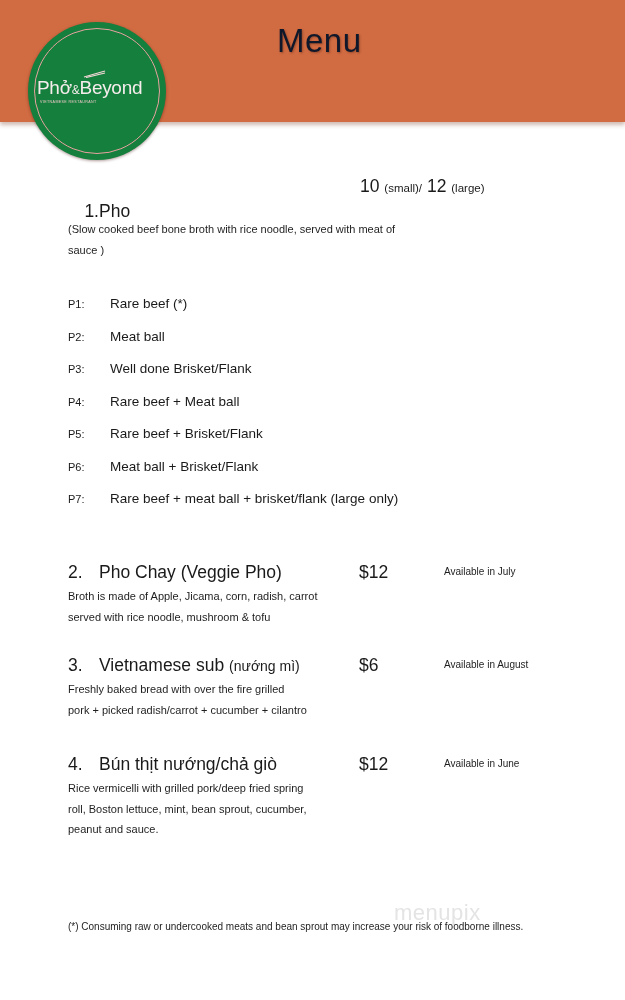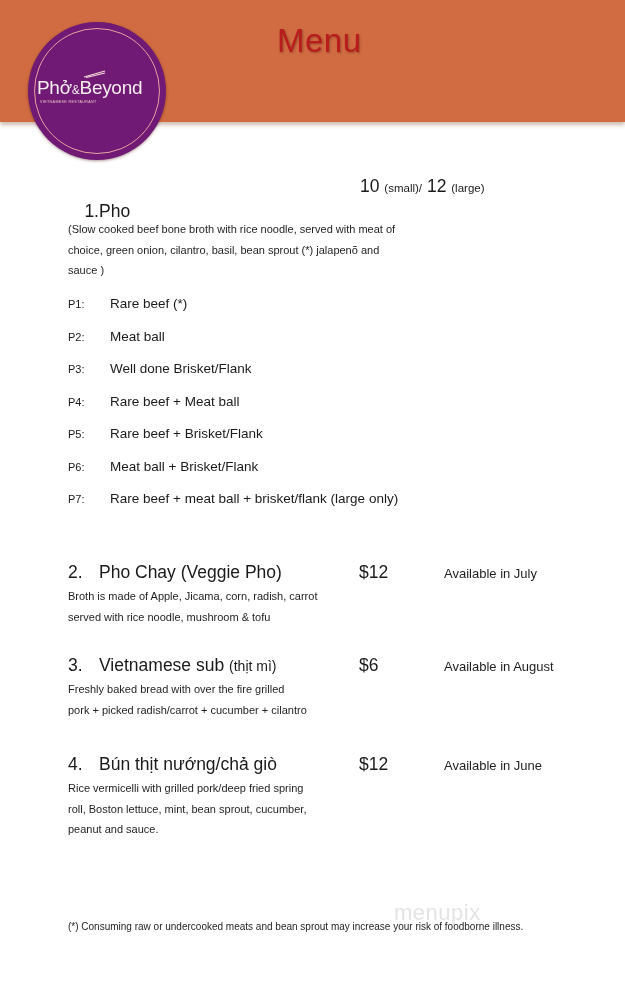--- a/index.html
+++ b/index.html
@@ -19,30 +19,30 @@
     position: absolute;
     left: 0; top: 0;
     width: 625px; height: 122px;
     background: #D06B42;
     box-shadow: 0 3px 4px rgba(120, 60, 40, 0.35);
   }
   .banner-title {
     position: absolute;
     left: 277px; top: 22px;
     font-size: 33px;
-    color: #b91c1c;
+    color: #0f172a;
     letter-spacing: 0.5px;
     text-shadow: 1px 1px 2px rgba(90, 40, 20, 0.45);
   }
   .logo {
     position: absolute;
     left: 28px; top: 22px;
     width: 138px; height: 138px;
     border-radius: 50%;
-    background: #701a75;
+    background: #15803d;
     box-shadow: 0 1px 3px rgba(60, 0, 0, 0.4);
   }
   .logo-ring {
     position: absolute;
     left: 6px; top: 6px; right: 6px; bottom: 6px;
     border-radius: 50%;
     border: 1px solid #e7a1a0;
   }
   .logo-text {
     position: absolute;
@@ -70,21 +70,21 @@
     width: 26px; height: 8px;
   }
   .abs { position: absolute; white-space: nowrap; }
 
   .item-title { font-size: 17.5px; color: #1a1a1a; }
   .item-title .num { display: inline-block; width: 31px; }
   .item-title .sub { font-size: 14px; }
   .price { font-size: 17.5px; color: #1a1a1a; }
   .price .small { font-size: 11.5px; }
   .desc { font-size: 11px; line-height: 20.5px; color: #1e1e1e; }
-  .avail { font-size: 13px; color: #1e1e1e; }
+  .avail { font-size: 10px; color: #1e1e1e; }
 
   .option { font-size: 13.5px; color: #1a1a1a; }
   .option .code { display: inline-block; width: 42px; font-size: 11px; }
 
   .footnote { font-size: 10px; color: #1e1e1e; }
   .watermark {
     font-size: 22px;
     color: #e4e4e4;
     letter-spacing: 0.5px;
   }
@@ -109,21 +109,20 @@
   <span class="num">1.</span><span>Pho</span>
 </div>
 <div class="abs price" style="left:360px; top:176px;">
   <span>10</span>
   <span class="small">(small)</span><span class="small">/</span>
   <span>12</span>
   <span class="small">(large)</span>
 </div>
 <div class="abs desc" style="left:68px; top:219px;">
   <div>(Slow cooked beef bone broth with rice noodle, served with meat of</div>
-  <div>choice, green onion, cilantro, basil, bean sprout (*) jalapenõ and</div>
   <div>sauce )</div>
 </div>
 
 <div class="abs option" style="left:68px; top:296px;"><span class="code">P1:</span><span>Rare beef (*)</span></div>
 <div class="abs option" style="left:68px; top:329px;"><span class="code">P2:</span><span>Meat ball</span></div>
 <div class="abs option" style="left:68px; top:361px;"><span class="code">P3:</span><span>Well done Brisket/Flank</span></div>
 <div class="abs option" style="left:68px; top:394px;"><span class="code">P4:</span><span>Rare beef + Meat ball</span></div>
 <div class="abs option" style="left:68px; top:426px;"><span class="code">P5:</span><span>Rare beef + Brisket/Flank</span></div>
 <div class="abs option" style="left:68px; top:459px;"><span class="code">P6:</span><span>Meat ball + Brisket/Flank</span></div>
 <div class="abs option" style="left:68px; top:491px;"><span class="code">P7:</span><span>Rare beef + meat ball + brisket/flank (large only)</span></div>
@@ -133,21 +132,21 @@
 </div>
 <div class="abs price" style="left:359px; top:562px;">$12</div>
 <div class="abs avail" style="left:444px; top:566px;">Available in July</div>
 <div class="abs desc" style="left:68px; top:586px;">
   <div>Broth is made of Apple, Jicama, corn, radish, carrot</div>
   <div>served with rice noodle, mushroom &amp; tofu</div>
 </div>
 
 <div class="abs item-title" style="left:68px; top:655px;">
   <span class="num">3.</span><span>Vietnamese sub</span>
-  <span class="sub">(thịt mì)</span>
+  <span class="sub">(nướng mì)</span>
 </div>
 <div class="abs price" style="left:359px; top:655px;">$6</div>
 <div class="abs avail" style="left:444px; top:659px;">Available in August</div>
 <div class="abs desc" style="left:68px; top:679px;">
   <div>Freshly baked bread with over the fire grilled</div>
   <div>pork + picked radish/carrot + cucumber + cilantro</div>
 </div>
 
 <div class="abs item-title" style="left:68px; top:754px;">
   <span class="num">4.</span><span>Bún thịt nướng/chả giò</span>

